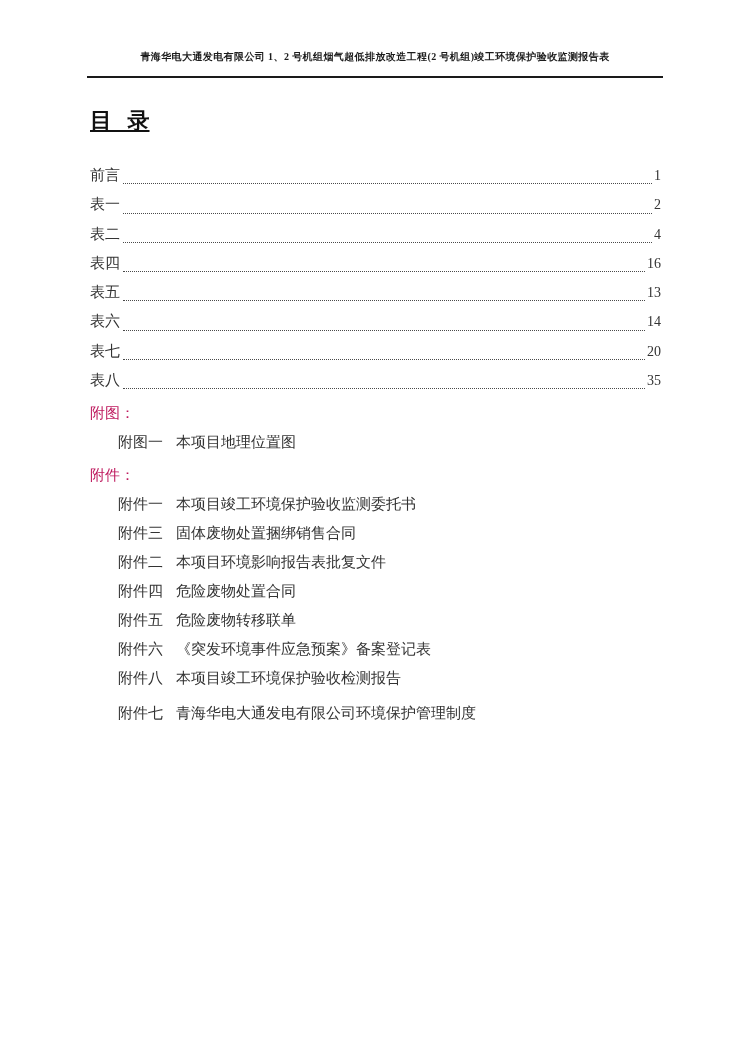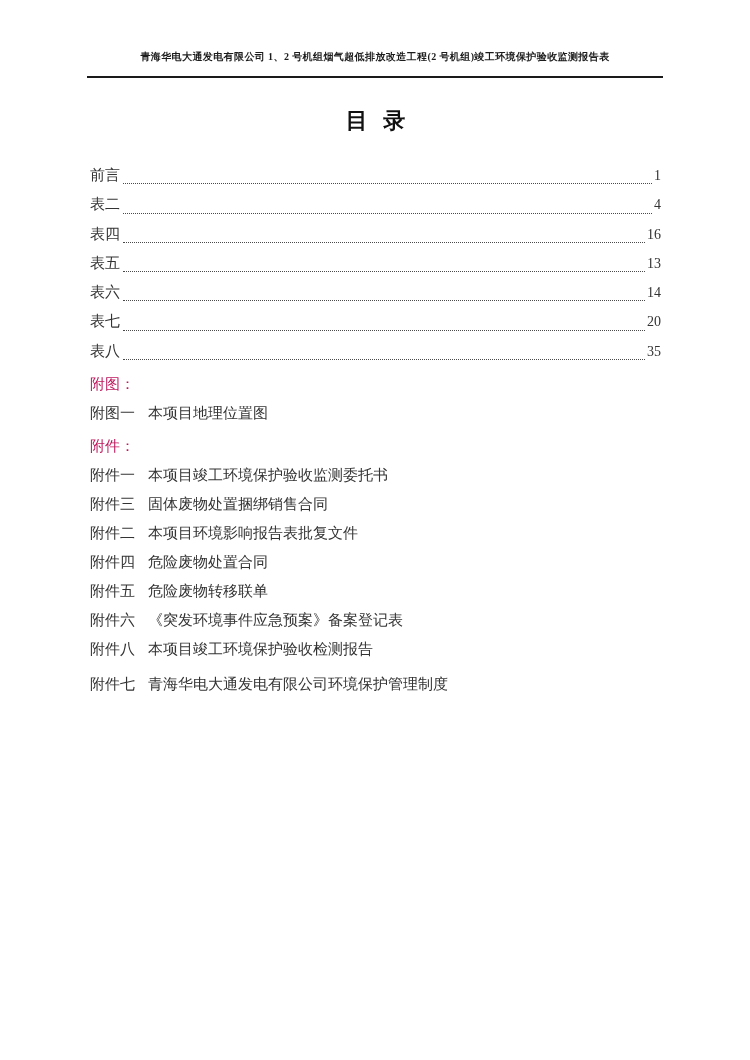--- a/index.html
+++ b/index.html
@@ -38,26 +38,27 @@
   }
   
   .content {
     position: absolute;
     top: 106px;
     left: 90px;
     width: 571px;
   }
   .page-title {
     margin: 0 0 25px 0;
-    text-align: center;
+    text-align: left;
     font-size: 22px;
     line-height: 30px;
     font-weight: bold;
     color: #111111;
     word-spacing: 10px;
+    text-decoration: underline;
   }
   
   .toc-row {
     display: flex;
     align-items: flex-start;
     line-height: 29.3px;
     font-size: 15px;
     color: #333333;
   }
   .toc-label {
@@ -81,20 +82,21 @@
     line-height: 29px;
     font-size: 15px;
     color: #be185d;
   }
   .att-row {
     display: flex;
     column-gap: 13px;
     line-height: 29px;
     font-size: 15px;
     color: #333333;
+    margin-left: 28px;
   }
   .att-label {
     white-space: nowrap;
   }
   #attachments-list .att-row:last-child {
     margin-top: 6px;
   }
 </style>
 </head>
 <body>
@@ -109,20 +111,25 @@
 
     <h1 class="page-title">目 录</h1>
 
     <div id="toc-list">
   <div class="toc-row">
     <span class="toc-label">前言</span>
     <span class="toc-leader"></span>
     <span class="toc-page">1</span>
   </div>
 
+  <div class="toc-row">
+    <span class="toc-label">表一</span>
+    <span class="toc-leader"></span>
+    <span class="toc-page">2</span>
+  </div>
 
   <div class="toc-row">
     <span class="toc-label">表二</span>
     <span class="toc-leader"></span>
     <span class="toc-page">4</span>
   </div>
 
 
   <div class="toc-row">
     <span class="toc-label">表四</span>

